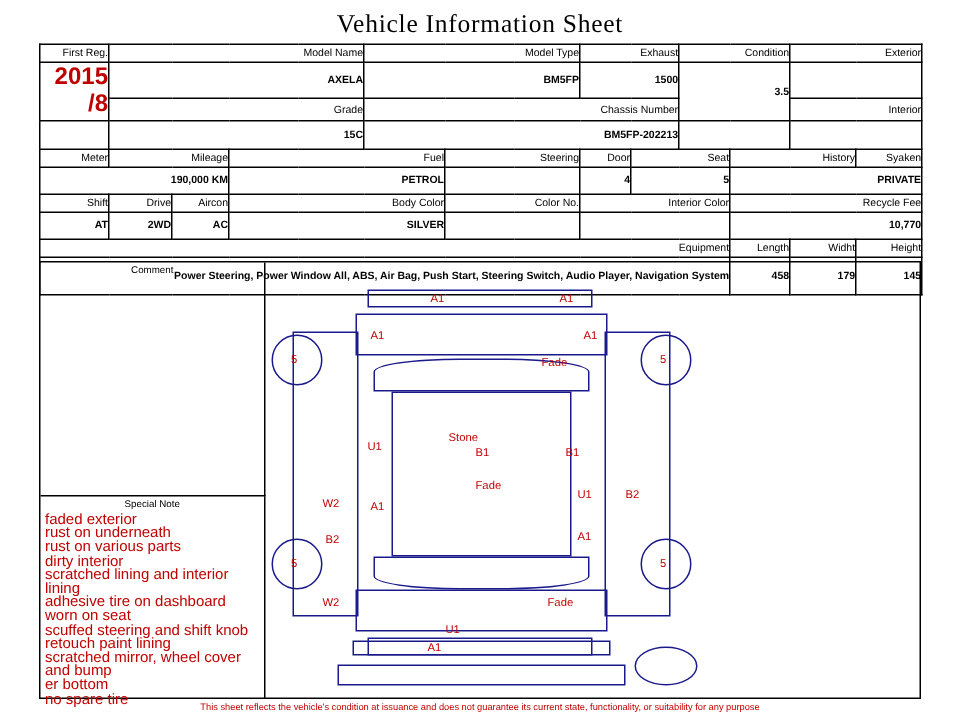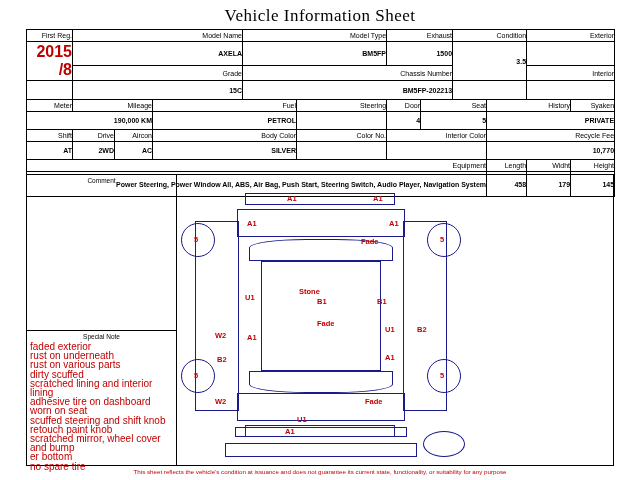--- a/index.html
+++ b/index.html
@@ -51,21 +51,21 @@
   .notehdr{font-size:6.5px;text-align:center;padding-top:2px;border-bottom:0;}
   .notelist{color:#c00000;font-size:10px;line-height:9.2px;padding:2px 3px 0 3px;}
   .diagram{position:absolute;left:150px;top:0;right:0;bottom:0;}
   .footer{
     position:absolute;left:26px;top:468px;width:588px;
     text-align:center;font-size:6.2px;color:#c00000;
   }
   
   .shape{position:absolute;border:1px solid #1a1a8c;box-sizing:border-box;}
   .ell{position:absolute;border:1px solid #1a1a8c;border-radius:50%;box-sizing:border-box;}
-  .mark{position:absolute;color:#c00000;font-size:7.5px;font-weight:bold;}
+  .mark{position:absolute;color:#c00000;font-size:7.5px;font-weight:normal;}
 </style>
 </head>
 <body>
 
 <div class="sheet">
 
   <div class="title">Vehicle Information Sheet</div>
 
   <table class="grid">
     <colgroup>
@@ -183,26 +183,26 @@
       <div class="commenthdr">Comment</div>
       <div class="notelist"></div>
     </div>
 
     <div class="notebox">
       <div class="notehdr">Special Note</div>
       <div class="notelist">
         <div>faded exterior</div>
         <div>rust on underneath</div>
         <div>rust on various parts</div>
-        <div>dirty scuffed</div>
+        <div>dirty interior</div>
         <div>scratched lining and interior lining</div>
         <div>adhesive tire on dashboard</div>
         <div>worn on seat</div>
         <div>scuffed steering and shift knob</div>
-        <div>retouch paint knob</div>
+        <div>retouch paint lining</div>
         <div>scratched mirror, wheel cover and bump</div>
         <div>er bottom</div>
         <div>no spare tire</div>
       </div>
     </div>
 
     <div class="diagram">
 
       <div class="shape" style="left:68px;top:18px;width:150px;height:12px;"></div>
 

